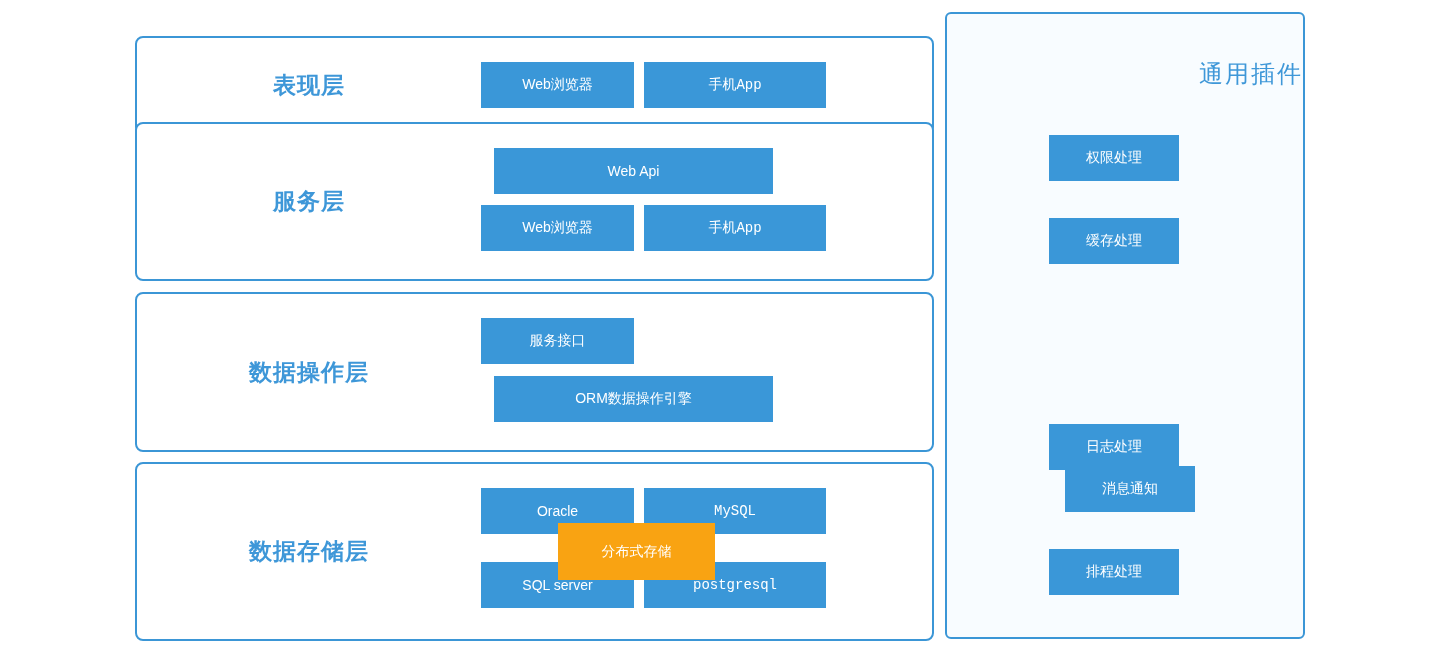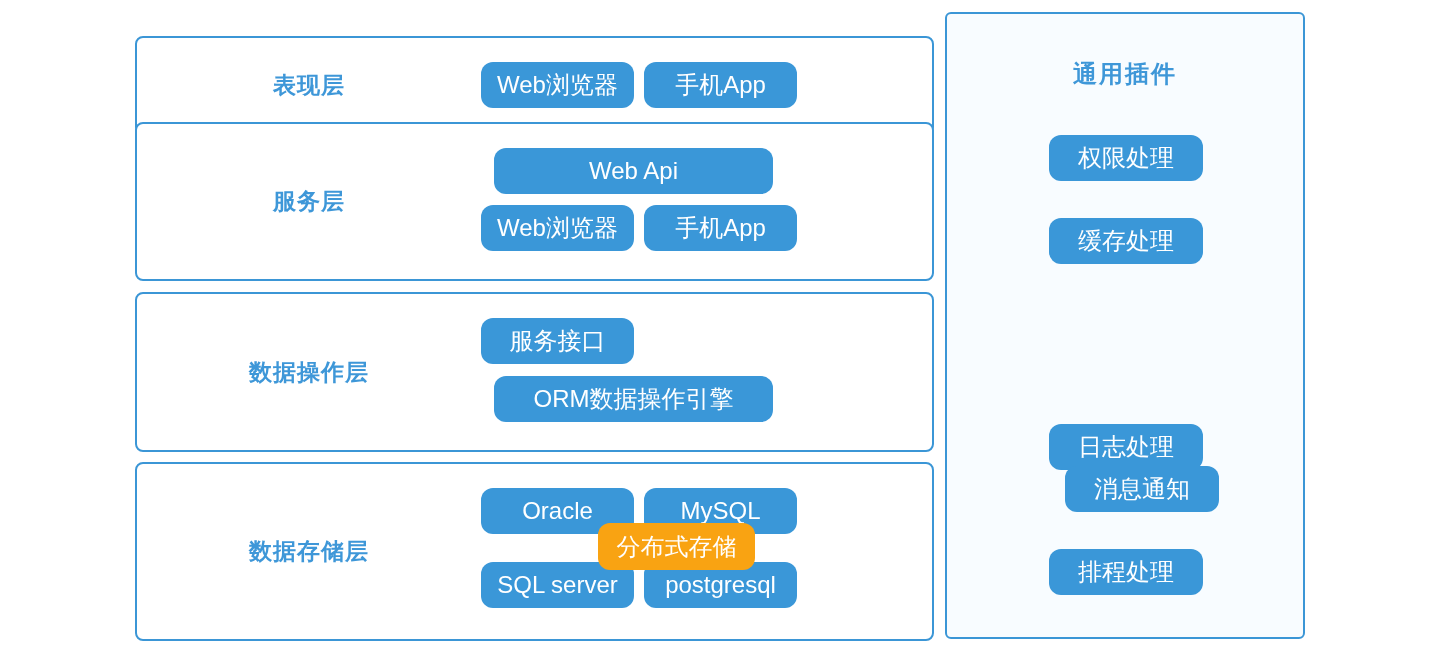--- a/index.html
+++ b/index.html
@@ -19,41 +19,41 @@
     position:absolute;left:135px;width:799px;
     background:#ffffff;border:2px solid var(--border-blue);border-radius:8px;
   }
   .layer-label{
     position:absolute;left:0;top:0;bottom:0;width:344px;
     display:flex;align-items:center;justify-content:center;
     color:var(--label-blue);font-size:23px;font-weight:bold;letter-spacing:1px;
   }
   .blk{
     position:absolute;height:46px;background:var(--block-blue);
-    color:#ffffff;font-size:24px;
+    color:#ffffff;font-size:14px;
     display:flex;align-items:center;justify-content:center;
-    cursor:default;white-space:nowrap;border-radius:12px;
+    cursor:default;white-space:nowrap;
   }
   .col-l{left:344px;width:153px;}
-  .col-r{left:507px;width:153px;}
+  .col-r{left:507px;width:182px;font-family:Liberation Mono, monospace;}
   .wide{left:357px;width:279px;}
   .overlay{
-    left:421px;top:59px;width:157px;height:47px;
-    background:var(--overlay-orange);z-index:2;margin-left:40px;
+    left:421px;top:59px;width:157px;height:57px;
+    background:var(--overlay-orange);z-index:2;
   }
   .plugin-panel{
     position:absolute;left:945px;top:12px;width:360px;height:627px;
     background:var(--panel-bg);border:2px solid var(--border-blue);border-radius:6px;
   }
   .plugin-title{
     position:absolute;top:45px;left:0;right:0;height:30px;line-height:30px;
-    text-align:center;color:var(--label-blue);
-    font-size:24px;font-weight:bold;letter-spacing:2px;
+    text-align:right;color:var(--label-blue);
+    font-size:24px;font-weight:normal;letter-spacing:2px;
   }
-  .plugin-btn{left:102px;width:154px;}
+  .plugin-btn{left:102px;width:130px;}
 </style>
 </head>
 <body>
 
 <div class="stage">
 
   <section class="layer-box" style="top:12px;height:99px;margin-top:24px;">
     <div class="layer-label">表现层</div>
     <div class="blk col-l" style="top:24px;">Web浏览器</div>
     <div class="blk col-r" style="top:24px;">手机App</div>

